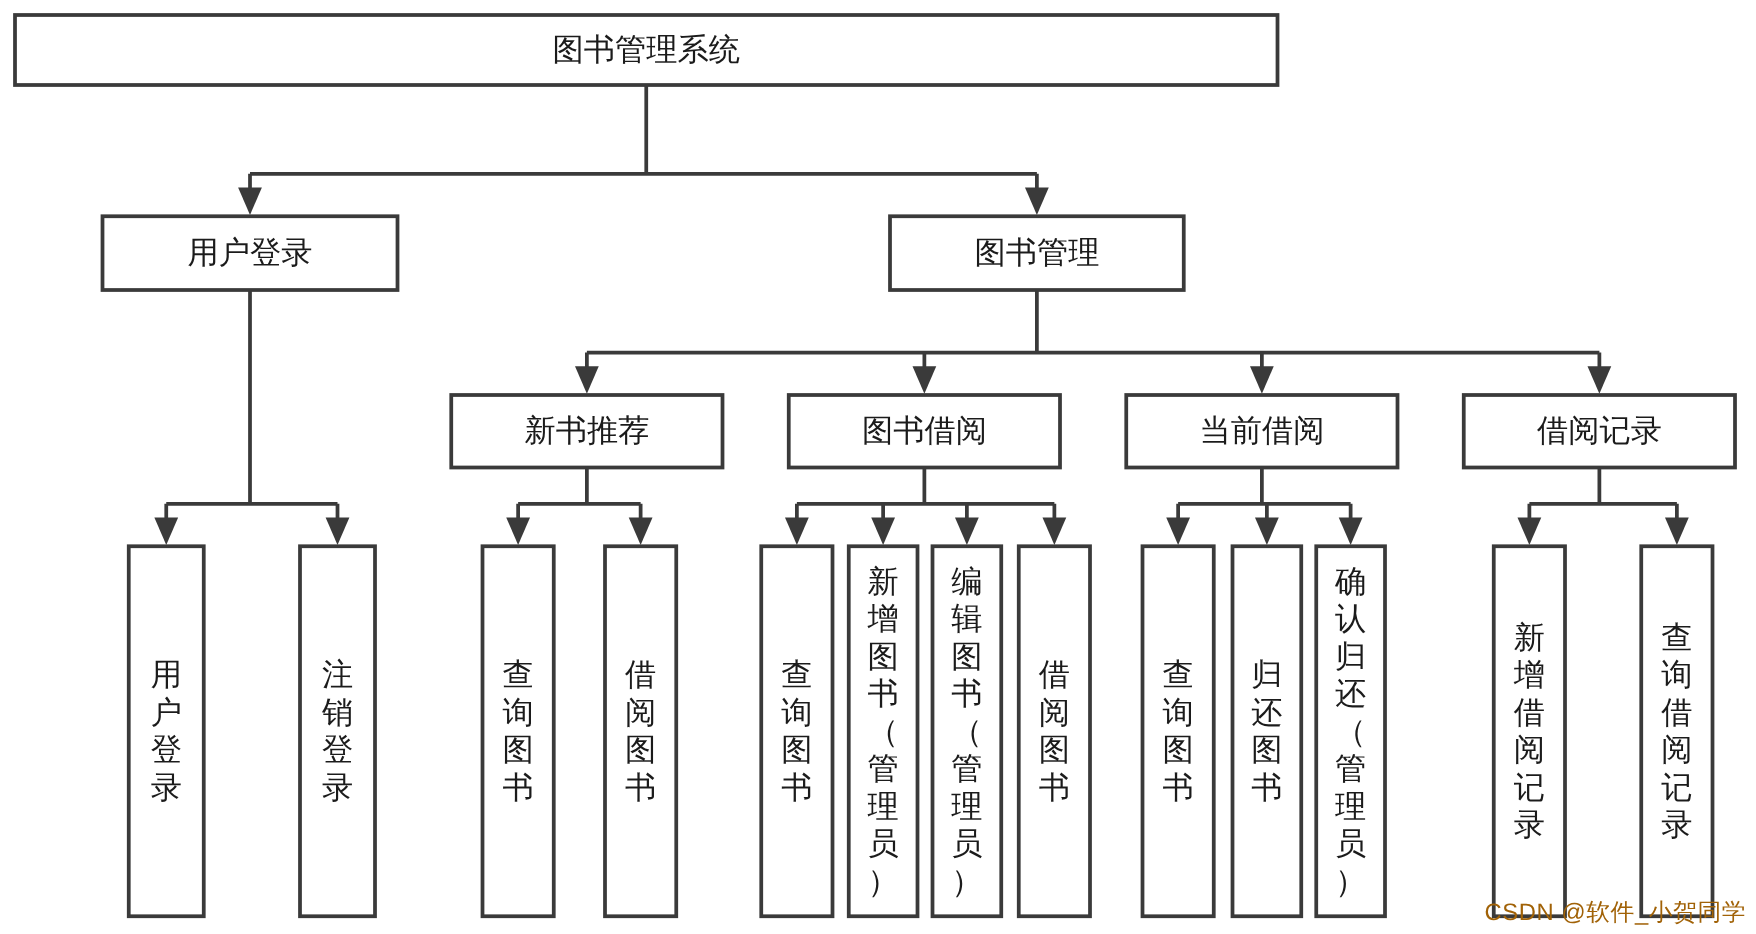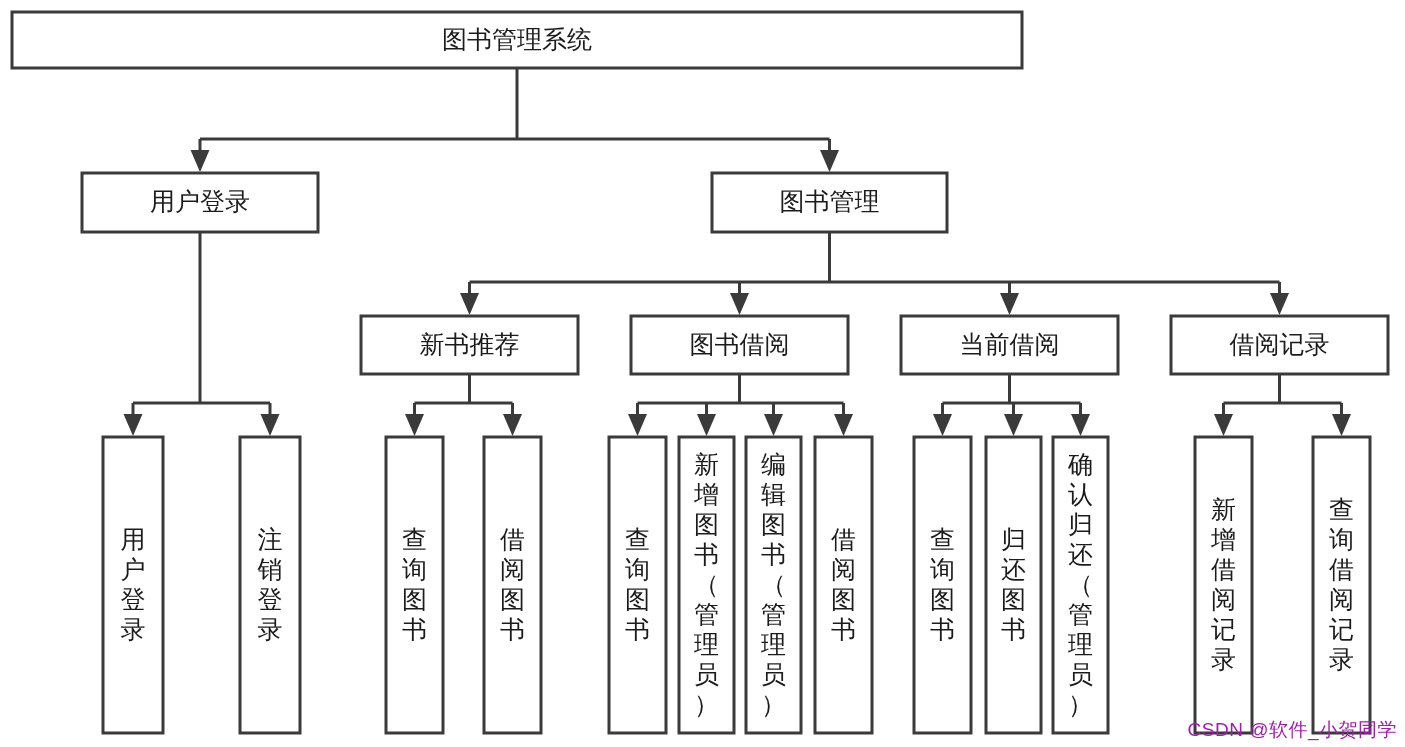--- a/index.html
+++ b/index.html
@@ -16,21 +16,21 @@
     fill:#1b1b1b;font-size:25px;text-anchor:middle;
     dominant-baseline:middle;
   }
   .node-label-vert{
     font-family:"Liberation Sans","DejaVu Sans",sans-serif;
     fill:#1b1b1b;font-size:25px;text-anchor:middle;
   }
   .watermark{
     position:absolute;right:8px;bottom:4px;
     font-family:"Liberation Sans","DejaVu Sans",sans-serif;
-    font-size:19px;color:#a21caf;white-space:nowrap;
+    font-size:19px;color:#a16207;white-space:nowrap;
     letter-spacing:0.5px;pointer-events:none;
   }
 </style>
 </head>
 <body>
 
 <svg id="diagram" viewBox="0 0 1405 747" xmlns="http://www.w3.org/2000/svg">
   <g id="edge-layer">
       <path class="link" d="M 517 68 L 517 139"></path>
       <path class="link" d="M 200 139 L 829.5 139"></path>

